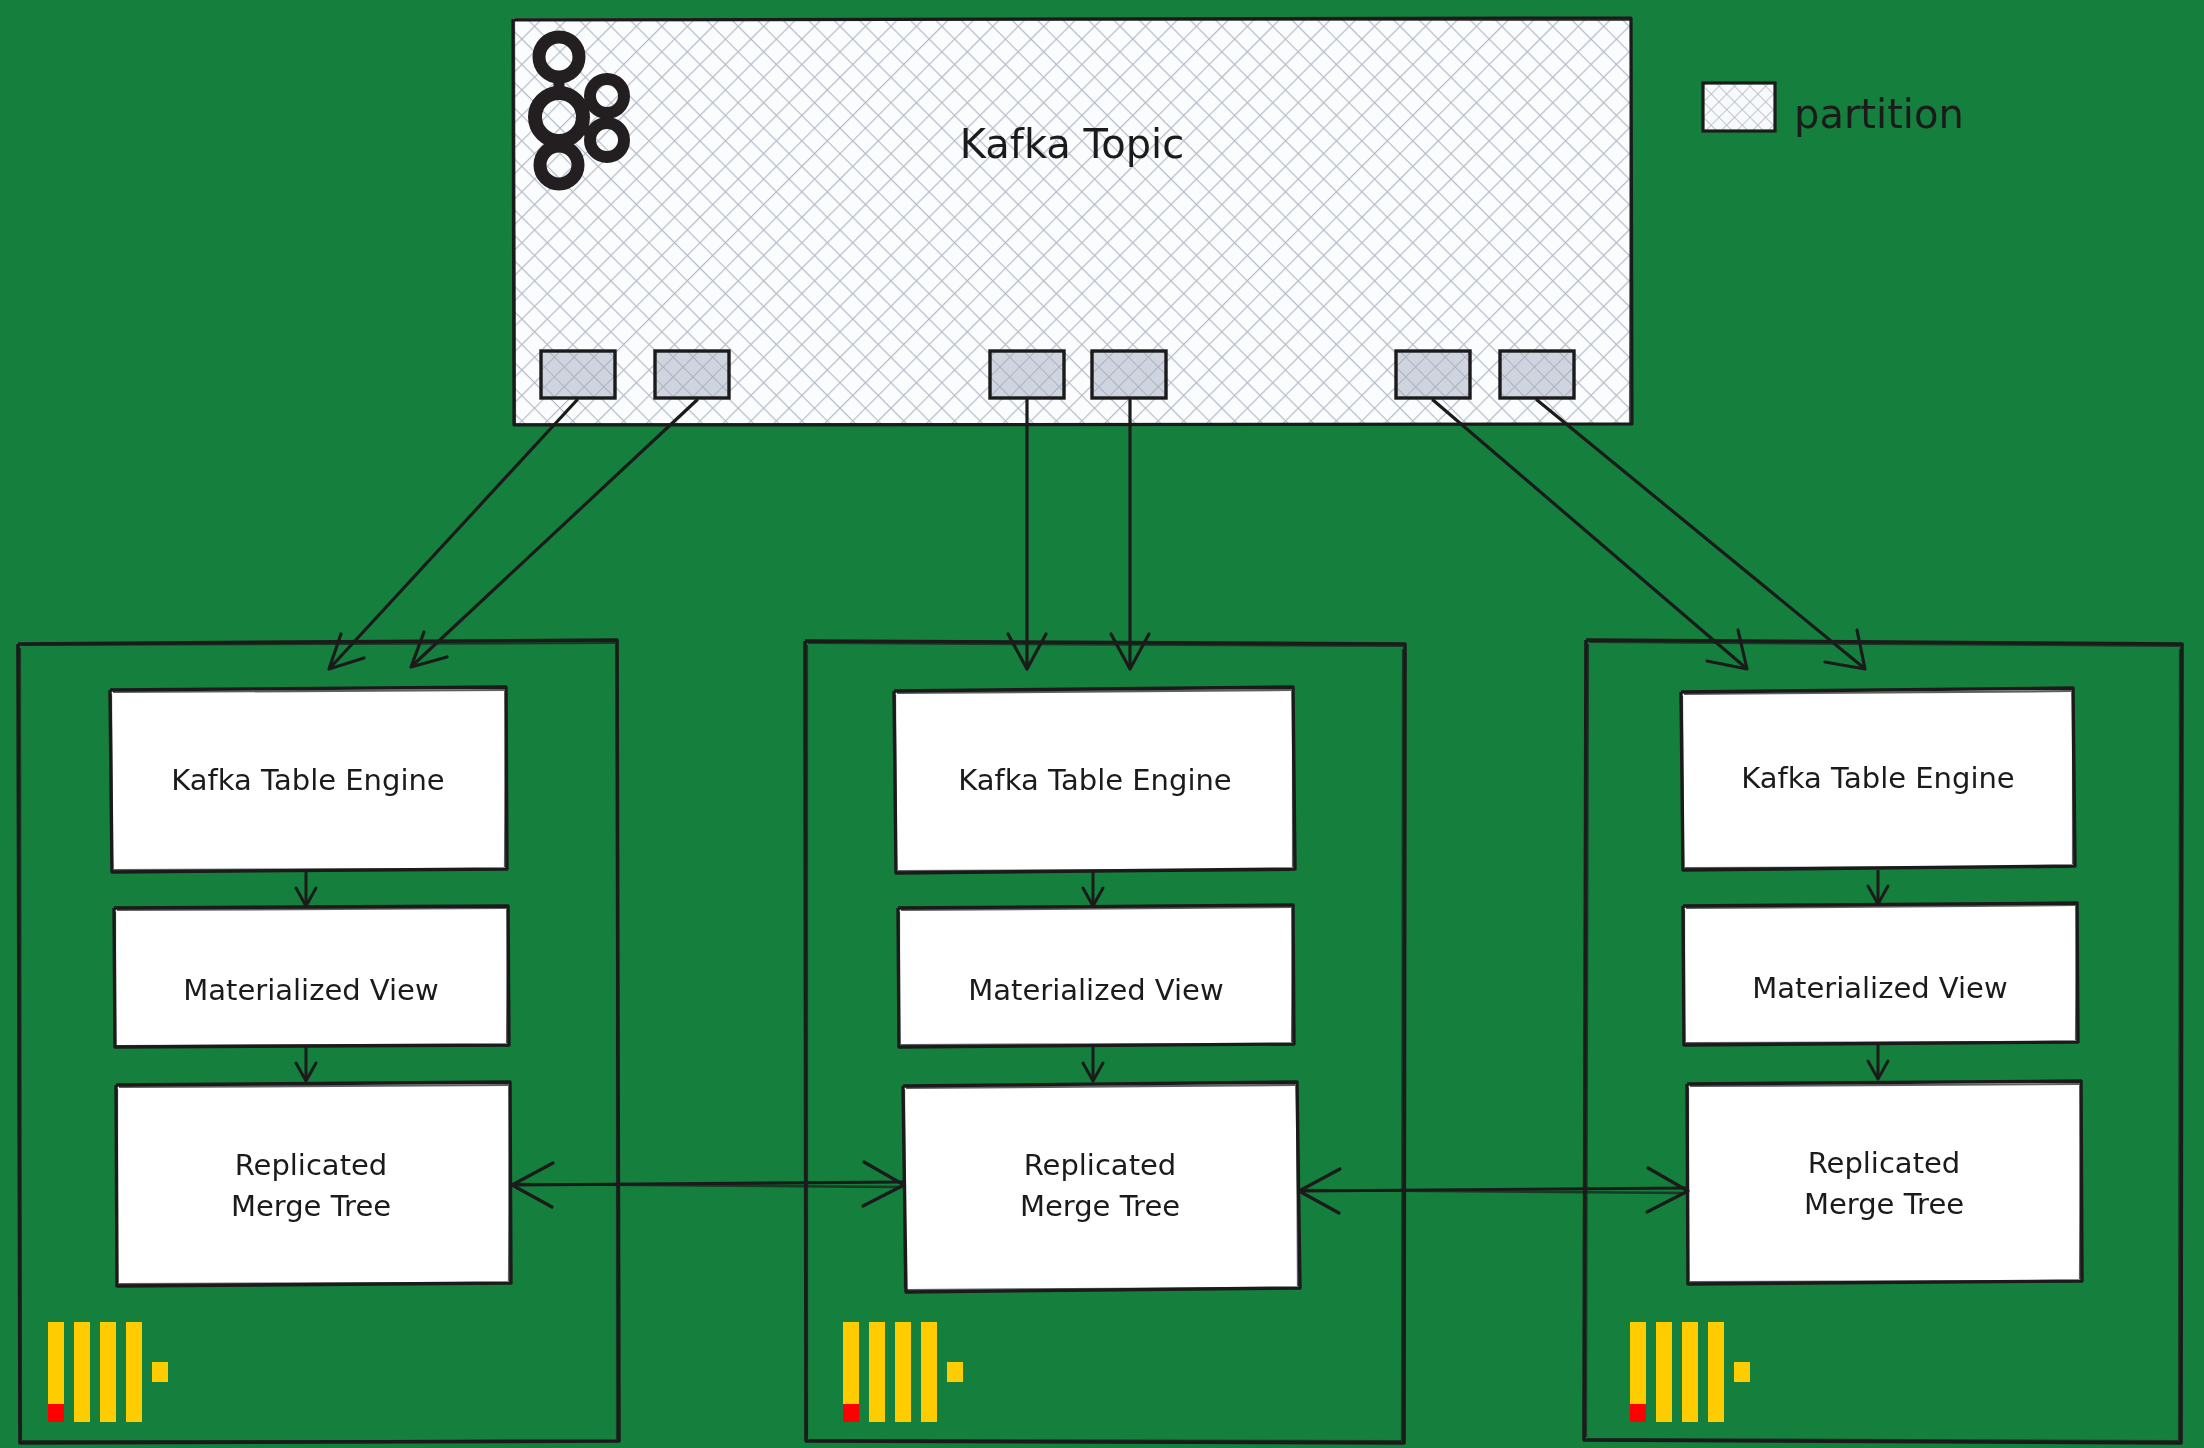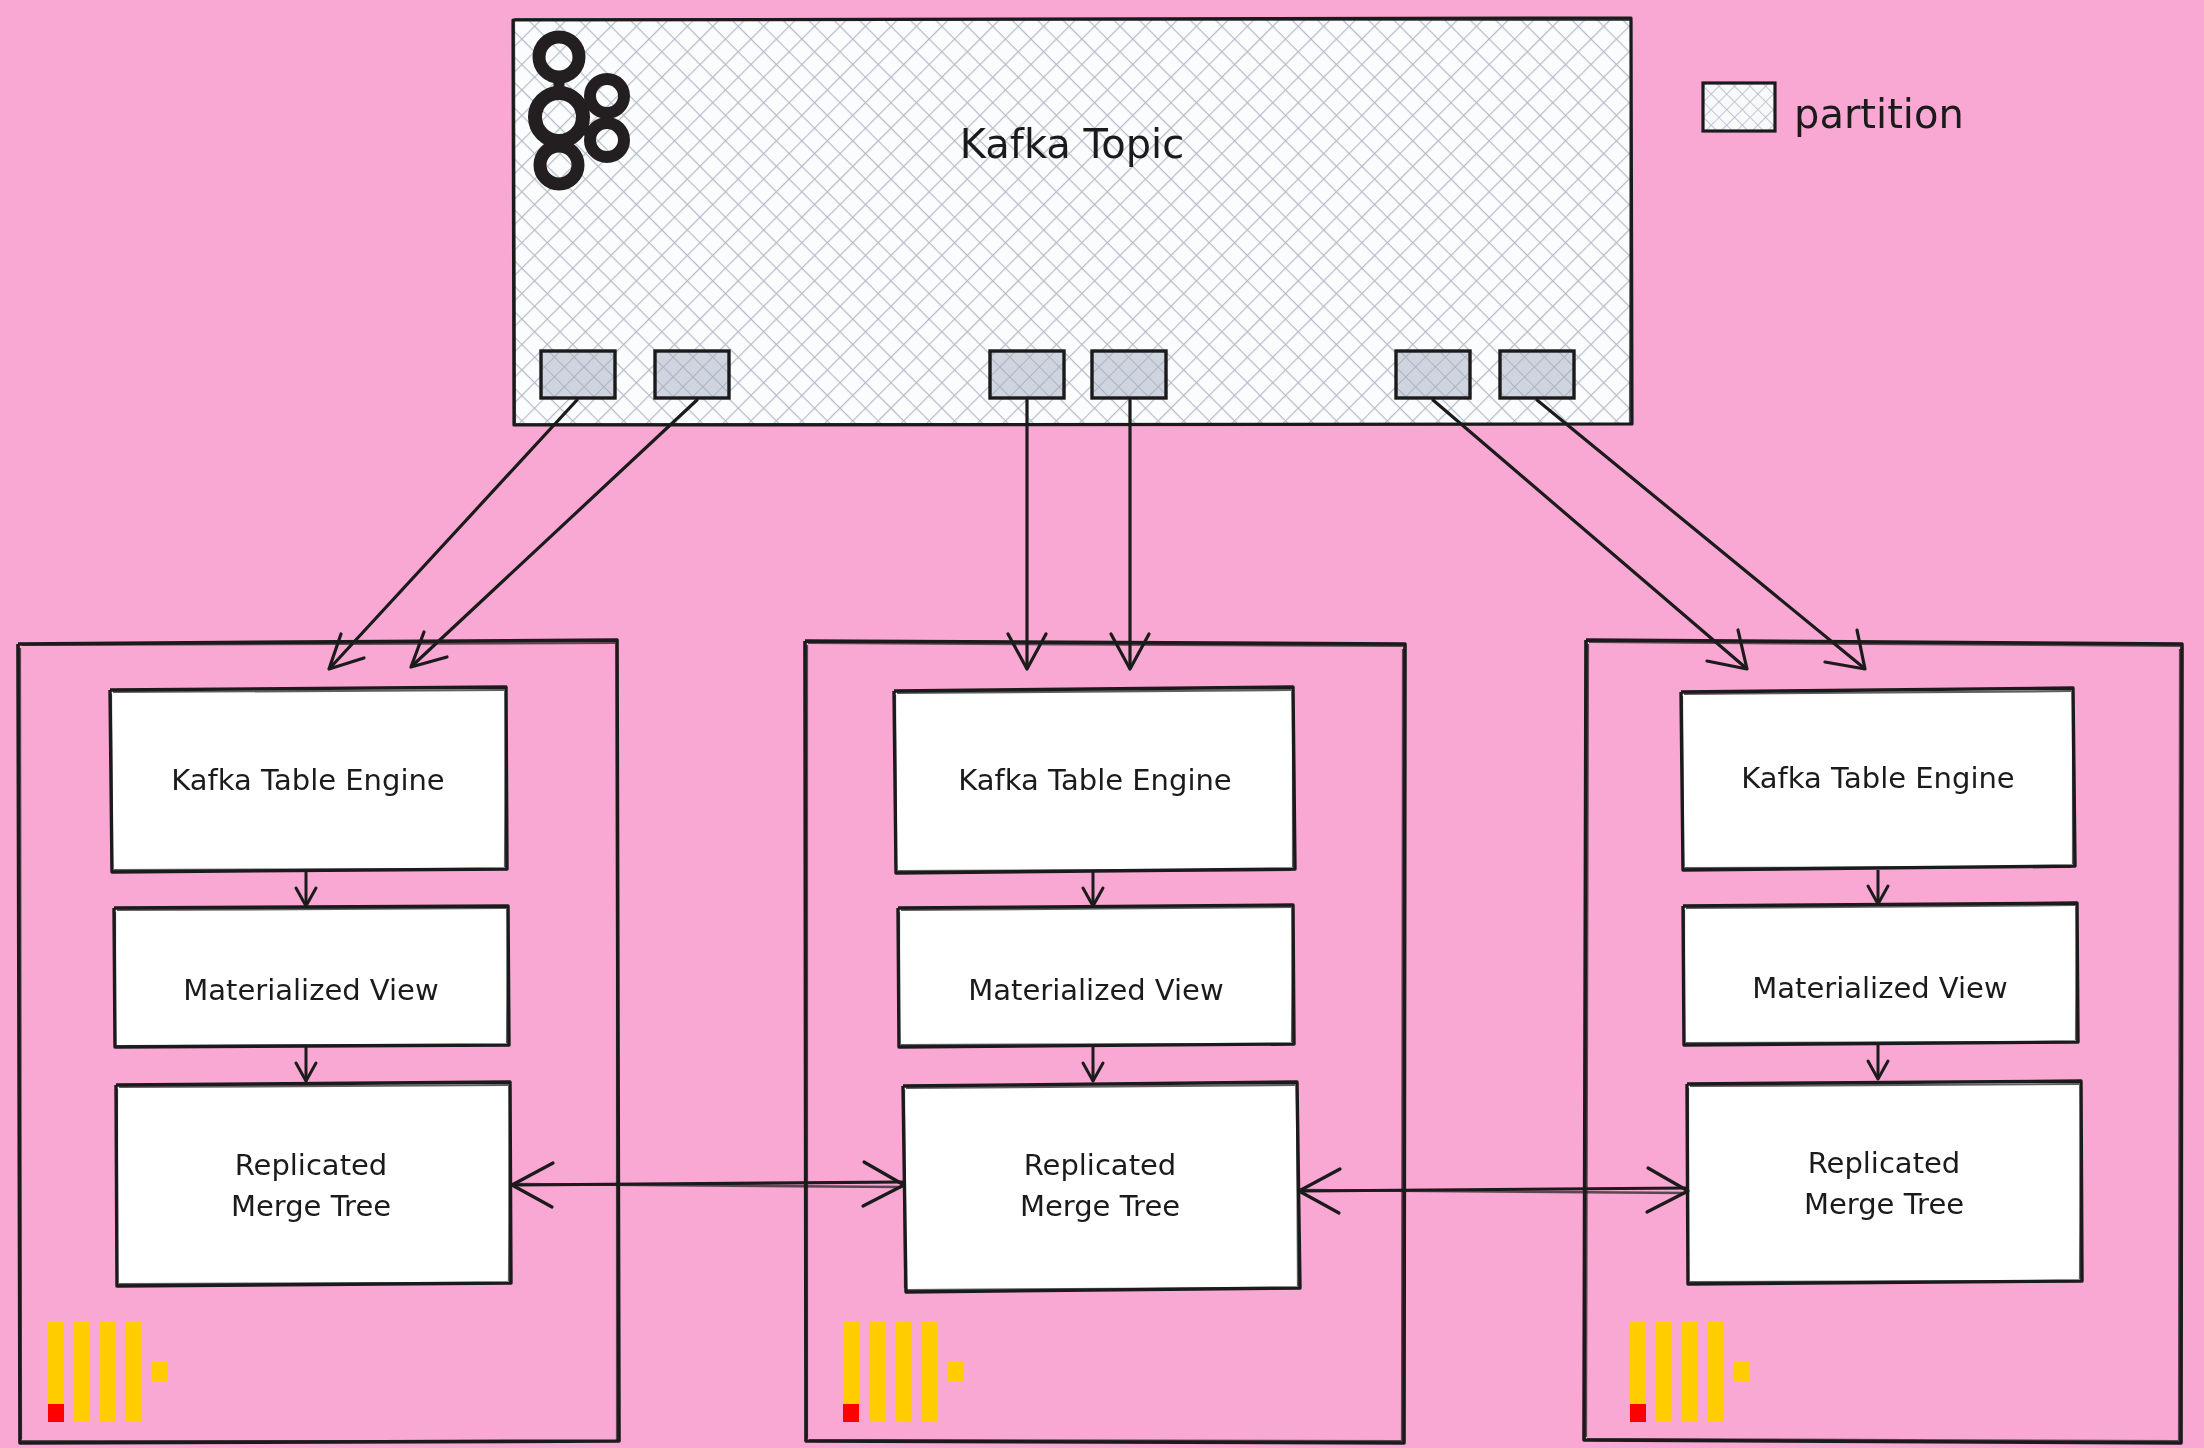--- a/index.html
+++ b/index.html
@@ -7,21 +7,21 @@
     padding: 0;
     background: #ffffff;
   }
   body {
     font-family: "DejaVu Sans", sans-serif;
   }
   #stage {
     position: relative;
     width: 2204px;
     height: 1448px;
-    background: #f9a8d4;
+    background: #15803d;
     overflow: hidden;
   }
   #stage svg.layer {
     position: absolute;
     top: 0;
     left: 0;
     width: 2204px;
     height: 1448px;
   }
   .sk-text {

